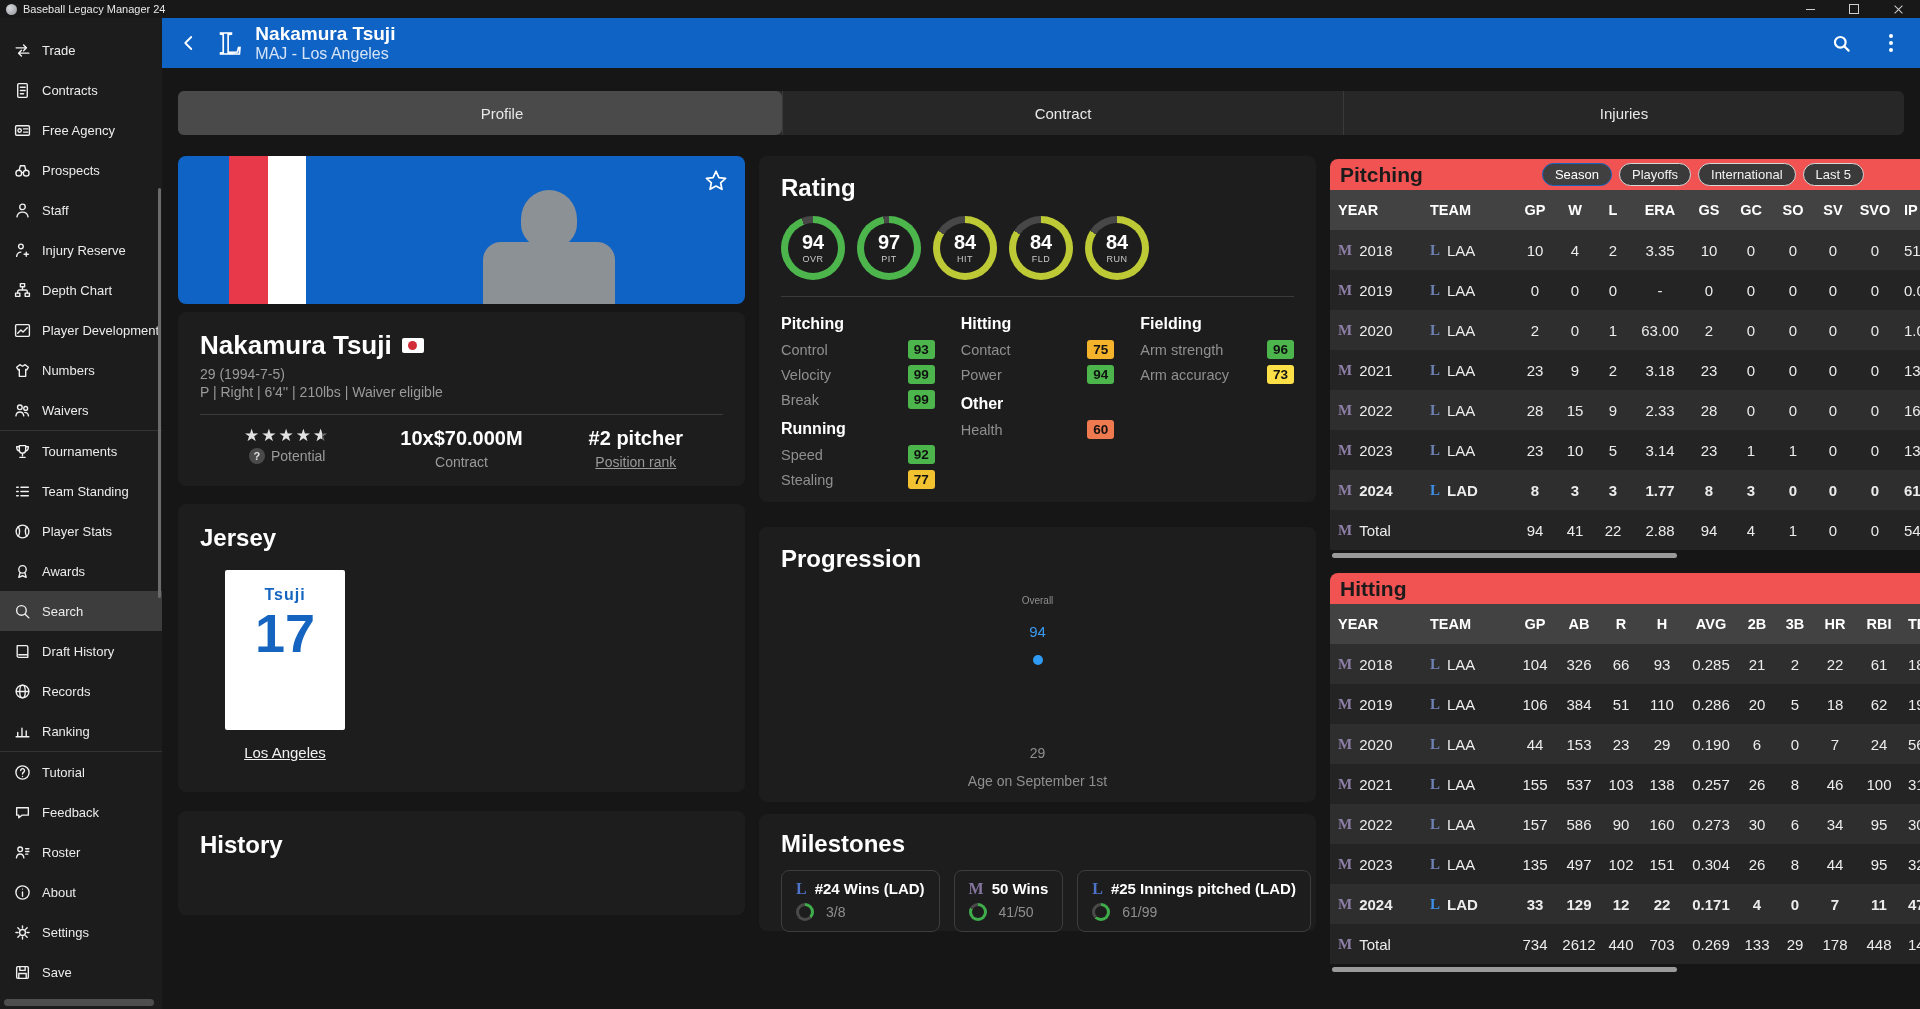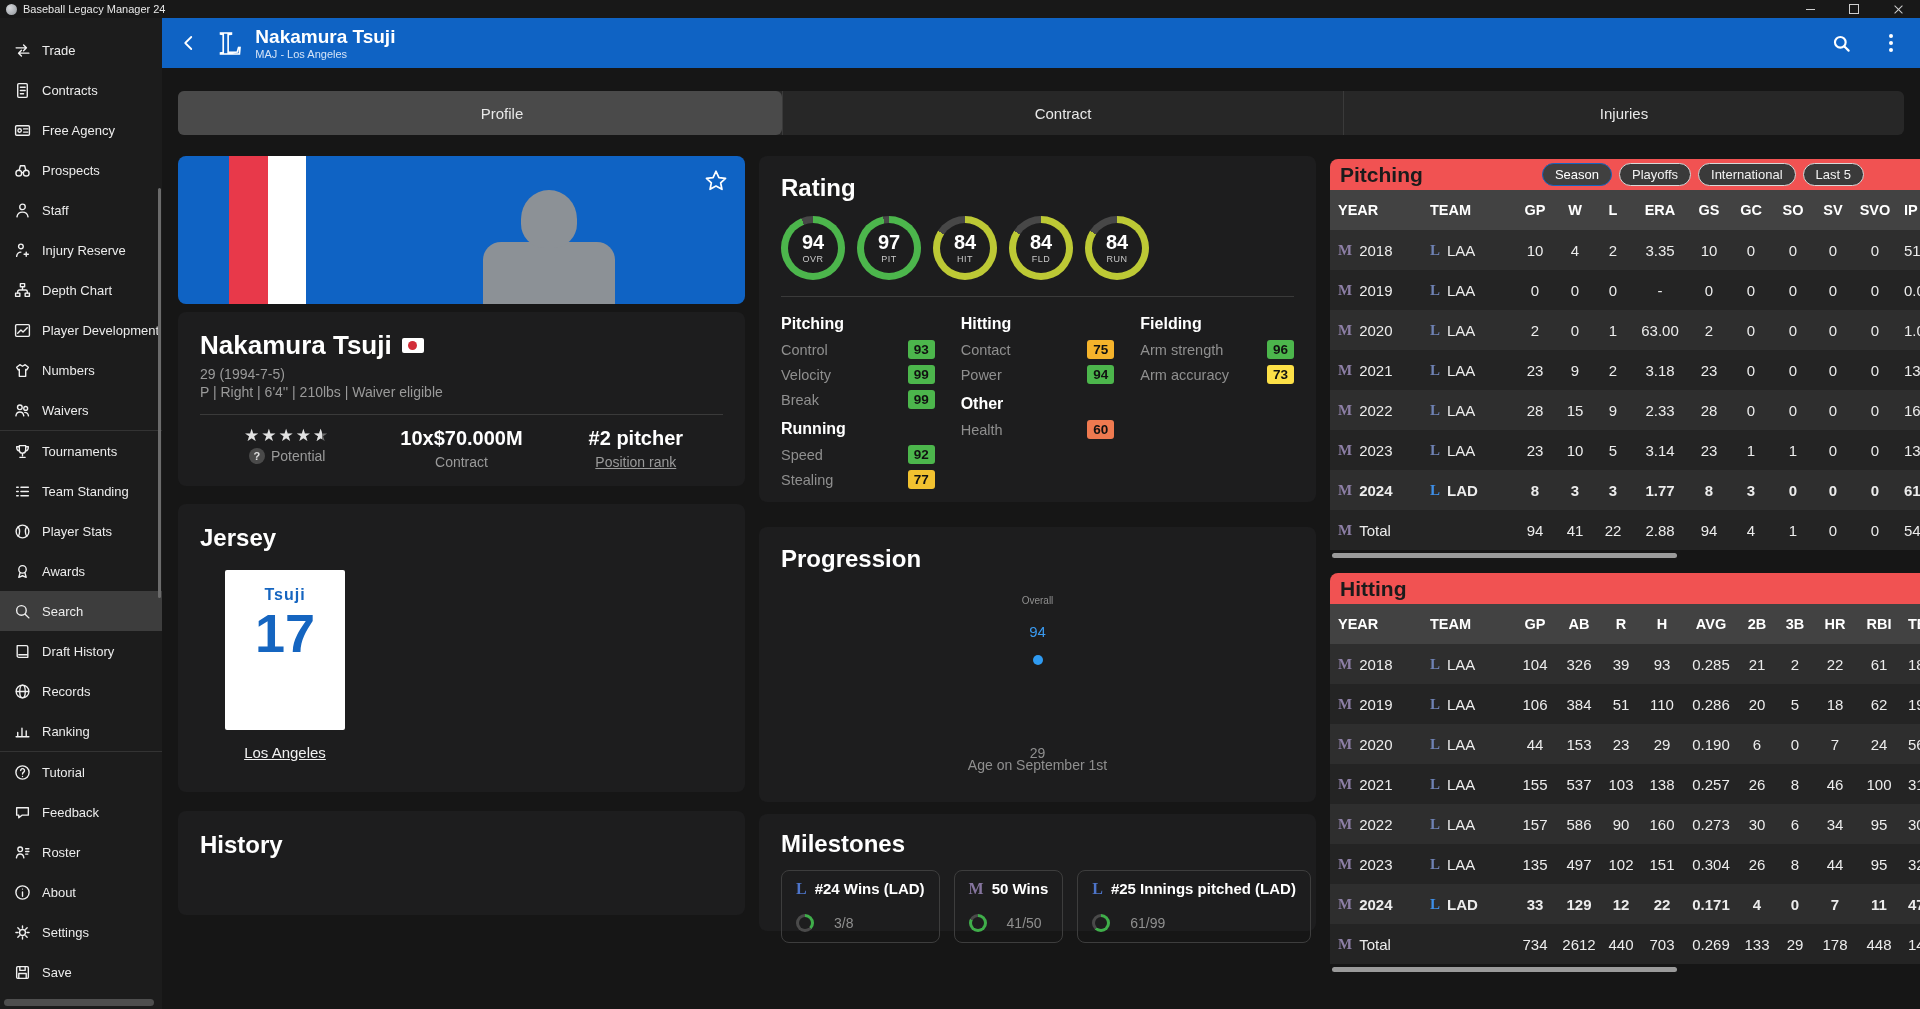--- a/index.html
+++ b/index.html
@@ -31,21 +31,21 @@
   .side-vscroll { position:absolute; top:170px; right:1px; width:3px; height:410px; background:#6b6b6b; border-radius:2px; }
   .side-hscroll { position:absolute; bottom:3px; left:4px; width:150px; height:7px; background:#4e4e4e; border-radius:4px; }
 
   
   .main { flex:1; display:flex; flex-direction:column; min-width:0; }
   .topbar { height:50px; background:#0f63c4; display:flex; align-items:center; padding:0 16px 0 14px; flex:none; }
   .back-btn { width:26px; height:26px; display:flex; align-items:center; justify-content:center; margin-right:18px; cursor:pointer; }
   .back-btn svg { width:18px; height:18px; stroke:#fff; stroke-width:2.4; fill:none; stroke-linecap:round; stroke-linejoin:round; }
   .team-logo-big { font-family:"Liberation Serif","DejaVu Serif",serif; font-size:32px; font-weight:700; color:transparent; -webkit-text-stroke:1.6px #fff; margin-right:14px; line-height:1; }
   .topbar-name { font-size:19px; font-weight:700; color:#fff; line-height:1.15; }
-  .topbar-sub { font-size:11px; color:#d6e4f7; }
+  .topbar-sub { font-size:16px; color:#d6e4f7; }
   .topbar-actions { margin-left:auto; display:flex; align-items:center; gap:24px; }
   .icon-btn { width:26px; height:26px; display:flex; align-items:center; justify-content:center; cursor:pointer; }
   .icon-btn svg { width:19px; height:19px; stroke:#fff; stroke-width:1.8; fill:none; stroke-linecap:round; }
   .kebab { display:flex; flex-direction:column; gap:3px; }
   .kebab i { width:4px; height:4px; border-radius:50%; background:#fff; }
 
   
   .tabbar { margin:23px 16px 0 16px; height:44px; background:#272727; border-radius:6px; display:flex; flex:none; }
   .tab { flex:1; display:flex; align-items:center; justify-content:center; font-size:15px; color:#e8e8e8; cursor:pointer; border-left:1px solid #3a3a3a; }
   .tab:first-child { border-left:none;padding-left:44px; }
@@ -113,30 +113,30 @@
   .stat-badge { min-width:27px; height:19px; border-radius:3px; color:#111; font-size:13.5px; font-weight:700; display:flex; align-items:center; justify-content:center; padding:0 3px; }
 
   
   .prog-card { margin-top:25px; height:275px; padding:18px 22px; position:relative; }
   .prog-body { position:relative; height:210px; }
   .prog-center { position:absolute; left:50%; transform:translateX(-50%); text-align:center; }
   .prog-series { top:22px; font-size:10px; color:#8f8f8f; }
   .prog-val { top:50px; font-size:15px; color:#3a9af0; }
   .prog-dot { top:82px; width:10px; height:10px; border-radius:50%; background:#2f9bf2; }
   .prog-x { top:172px; font-size:14px; color:#8f8f8f; }
-  .prog-xlabel { top:184px; font-size:14px; color:#8f8f8f; white-space:nowrap; }
+  .prog-xlabel { top:200px; font-size:14px; color:#8f8f8f; white-space:nowrap; }
 
   
   .miles-card { margin-top:12px; height:117px; padding:16px 22px; }
   .miles-row { display:flex; gap:14px; margin-top:12px; }
   .mile-box { border:1px solid #3d3d3d; border-radius:8px; padding:9px 14px 10px; cursor:pointer; }
   .mile-title-row { display:flex; align-items:center; gap:8px; }
   .mile-logo { font-family:"Liberation Serif","DejaVu Serif",serif; font-weight:700; font-size:16px; line-height:1; }
   .mile-title { font-size:15px; font-weight:700; color:#fff; white-space:nowrap; }
-  .mile-prog-row { display:flex; align-items:center; gap:20px; margin-top:17px; }
+  .mile-prog-row { display:flex; align-items:center; gap:12px; margin-top:6px; }
   .mile-ring { width:18px; height:18px; border-radius:50%; position:relative; }
   .mile-ring::after { content:""; position:absolute; inset:3px; border-radius:50%; background:#1d1d1e; }
   .mile-text { font-size:14px; color:#8f8f8f; }
 
   
   .banner { height:31px; display:flex; align-items:center; border-radius:8px 0 0 0; padding-left:10px; }
   .banner-title { font-size:21px; font-weight:700; color:#1b1b1b; }
   .pills { margin-left:auto; display:flex; gap:7px; padding-right:56px; }
   .pill { height:23px; border-radius:12px; padding:0 12px; font-size:13px; display:flex; align-items:center; color:#f2f2f2; background:#3a3a3a; border:1px solid #d8d8d8; cursor:pointer; white-space:nowrap; }
   .pill.active { background:#404040; border-color:#1565c0; color:#fff; }
@@ -909,21 +909,21 @@
                   <span class="cell left">
                     <span class="t-logo" style="color: rgb(141, 127, 166);">M</span>
                     <span>2018</span>
                   </span>
                   <span class="cell left">
                     <span class="t-logo" style="color: rgb(111, 130, 180);">L</span>
                     <span>LAA</span>
                   </span>
                   <span class="cell">104</span>
                   <span class="cell">326</span>
-                  <span class="cell">39</span>
+                  <span class="cell">66</span>
                   <span class="cell">93</span>
                   <span class="cell">0.285</span>
                   <span class="cell">21</span>
                   <span class="cell">2</span>
                   <span class="cell">22</span>
                   <span class="cell">61</span>
                   <span class="cell iplike">184</span>
                 </div>
                 <div class="trow dark">
                   <span class="cell left">

